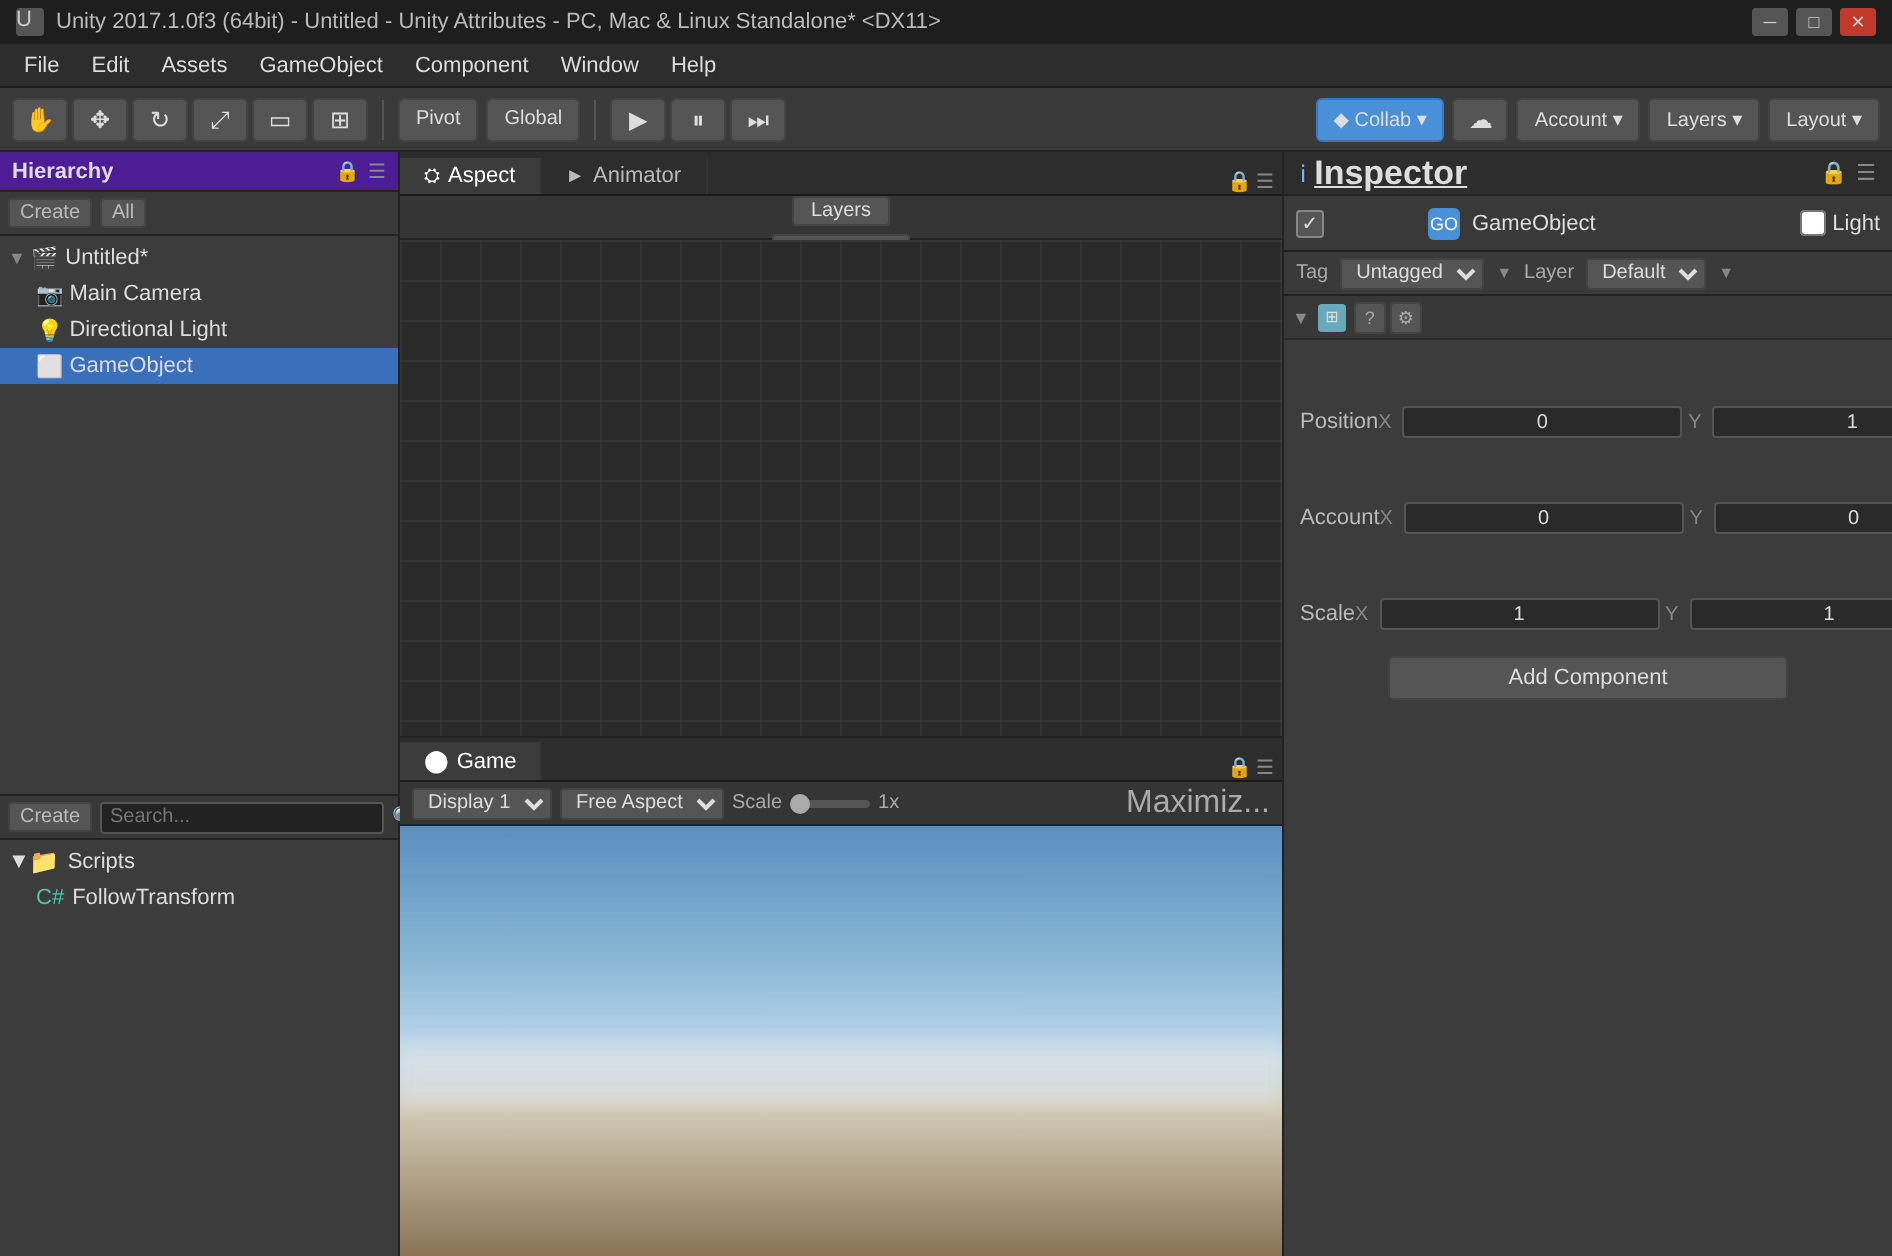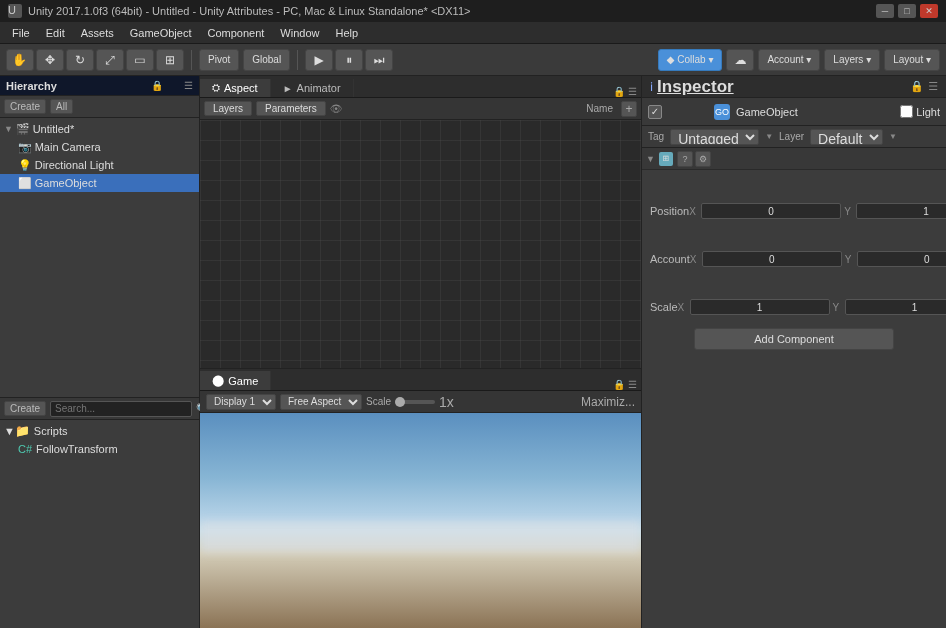--- a/index.html
+++ b/index.html
@@ -110,26 +110,26 @@
     
     #hierarchy {
       flex: 1;
       background: #3c3c3c;
       border-bottom: 1px solid #222;
       display: flex;
       flex-direction: column;
     }
     .panel-header {
       height: 20px;
-      background: #0f172a;
+      background: #4c1d95;
       display: flex;
       align-items: center;
       padding: 0 6px;
       border-bottom: 1px solid #222;
-      gap: 20px;
+      gap: 4px;
     }
     .panel-header-title { font-size: 11px; color: #ddd; font-weight: bold; flex: 1; }
     .panel-toolbar {
       height: 22px;
       background: #3a3a3a;
       display: flex;
       align-items: center;
       padding: 0 4px;
       gap: 4px;
       border-bottom: 1px solid #222;
@@ -377,21 +377,21 @@
       gap: 6px;
       border-bottom: 1px solid #222;
     }
     .tag-label { font-size: 10px; color: #aaa; }
     .tag-select {
       height: 16px;
       background: #555;
       border: 1px solid #444;
       border-radius: 2px;
       color: #ddd;
-      font-size: 14px;
+      font-size: 10px;
       padding: 0 3px;
       cursor: pointer;
     }
 
     
     .component-header {
       height: 22px;
       background: #383838;
       display: flex;
       align-items: center;
@@ -465,20 +465,21 @@
 
     
     .animator-toolbar {
       height: 22px;
       background: #353535;
       display: flex;
       align-items: center;
       padding: 0 4px;
       gap: 4px;
       border-bottom: 1px solid #222;
+      flex-direction: column;
     }
     .anim-tab {
       padding: 1px 8px;
       font-size: 10px;
       background: #555;
       border: 1px solid #444;
       border-radius: 2px;
       color: #ddd;
       cursor: pointer;
     }
@@ -651,22 +652,22 @@
         <select class="game-select">
           <option>Display 1</option>
         </select>
         <select class="game-select">
           <option>Free Aspect</option>
         </select>
         <span style="font-size:10px;color:#aaa;">Scale</span>
         <div style="width:40px;height:4px;background:#555;border-radius:2px;position:relative;">
           <div style="position:absolute;left:0;top:-3px;width:10px;height:10px;background:#aaa;border-radius:50%;"></div>
         </div>
-        <span style="font-size:14px;color:#aaa;">1x</span>
-        <span style="font-size:12px;color:#aaa;margin-left:auto;text-align:center;">Maximiz...</span>
+        <span style="font-size:10px;color:#aaa;">1x</span>
+        <span style="font-size:16px;color:#aaa;margin-left:auto;text-align:center;">Maximiz...</span>
       </div>
       <div id="game-view">
         <div class="game-render"></div>
       </div>
     </div>
 
   </div>
 
   <div id="inspector-panel">
     <div class="inspector-header">

